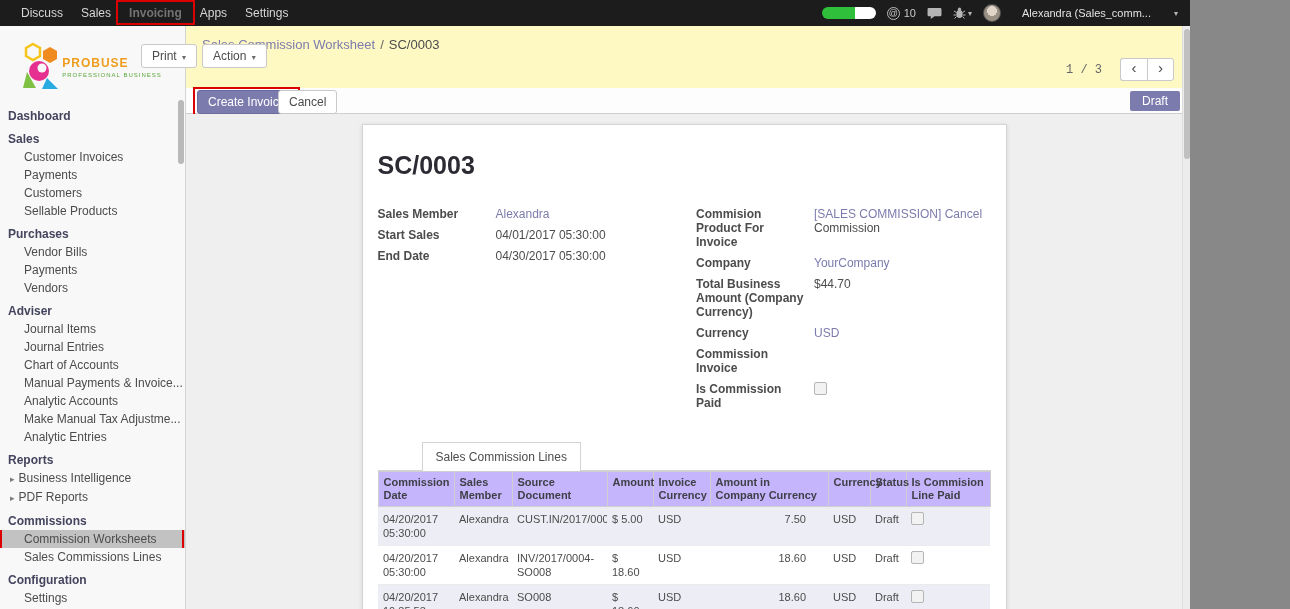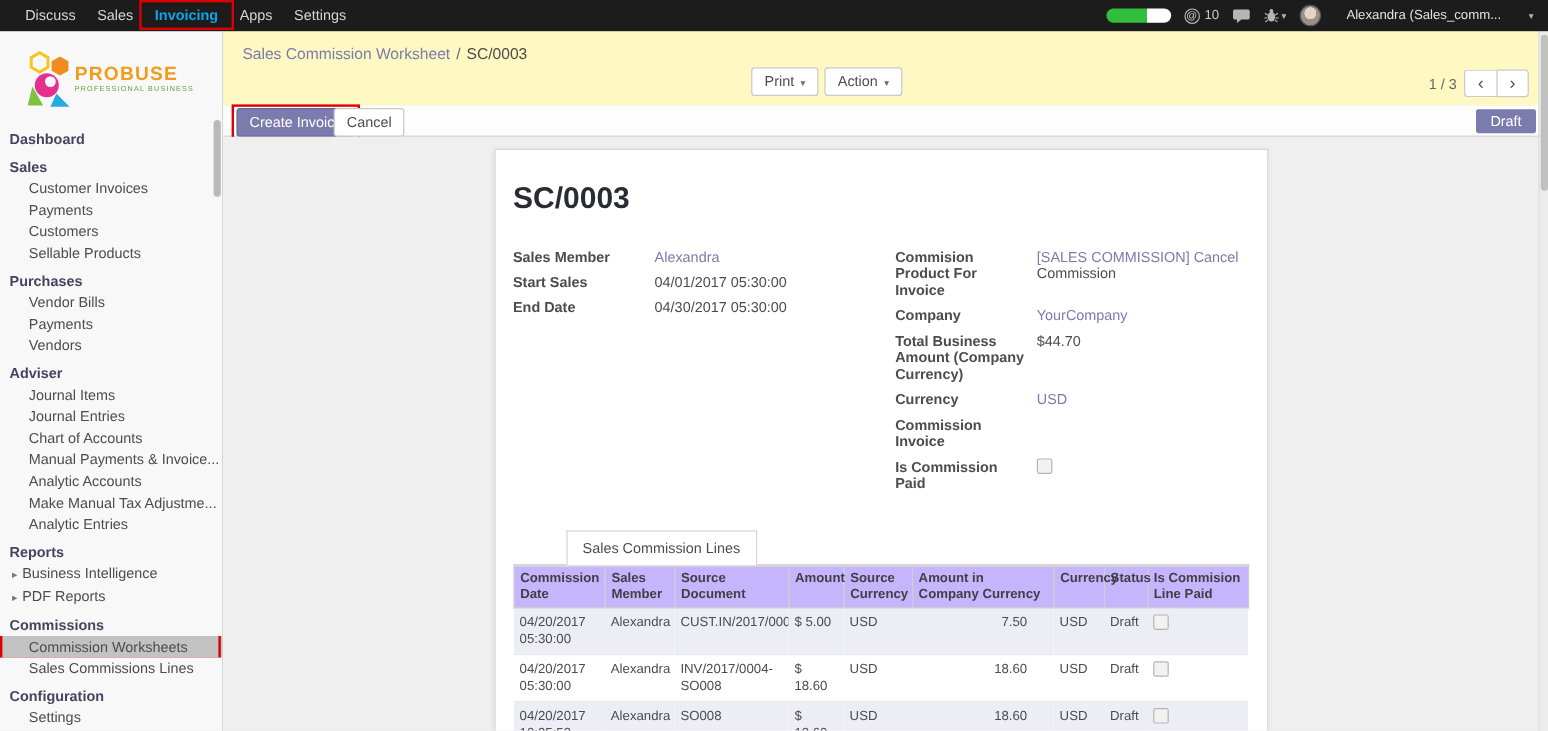--- a/index.html
+++ b/index.html
@@ -1,61 +1,61 @@
 <!DOCTYPE html>
 <html><head>
 <meta charset="utf-8">
 <style>
   * { margin:0; padding:0; box-sizing:border-box; }
   body { font-family:"Liberation Sans","DejaVu Sans",sans-serif; background:#888; }
-  .window { position:relative; width:1290px; height:609px; background:#fff; overflow:hidden; font-size:12px; color:#4c4c4c; }
+  .window { position:relative; width:1190px; height:609px; background:#fff; overflow:hidden; font-size:12px; color:#4c4c4c; }
 
   
   .topbar { position:absolute; top:0; left:0; right:0; height:26px; background:#1c1c1c; display:flex; align-items:center; padding:0 8px 0 12px; z-index:30; }
   .top-menu { padding:0 9px; line-height:26px; font-size:12px; color:#d6d6d6; cursor:pointer; white-space:nowrap; }
-  .top-menu.boxed { position:relative; color:#0ea5e9; font-weight:bold; }
+  .top-menu.boxed { position:relative; color:#737373; font-weight:bold; }
   .top-menu.boxed::before { content:""; position:absolute; top:0; bottom:1px; left:-4px; right:-4px; border:2px solid #dd0000; pointer-events:none; }
   .top-right { margin-left:auto; display:flex; align-items:center; gap:11px; padding-right:4px; }
   .battery { width:54px; height:12px; border-radius:6px; background:linear-gradient(to right,#2fbf3a 0,#2fbf3a 62%,#ffffff 62%); }
   .activity { display:flex; align-items:center; gap:4px; font-size:11px; color:#c9c9c9; }
   .at-icon { display:inline-flex; align-items:center; justify-content:center; width:13px; height:13px; border:1px solid #b9b9b9; border-radius:50%; font-size:9px; color:#c9c9c9; }
   .icon-svg { display:inline-flex; align-items:center; }
   .caret { font-size:8px; color:#b5b5b5; margin-left:2px; }
   .avatar { width:18px; height:18px; border-radius:50%; background:radial-gradient(circle at 50% 38%, #e0d5c8 0 38%, #9a9184 40%); border:1px solid #555; }
   .user-chunk { display:flex; align-items:center; gap:21px; cursor:pointer; }
   .user-name { font-size:11px; color:#e2e2e2; white-space:nowrap; }
 
   
   .sidebar { position:absolute; top:26px; left:0; width:186px; bottom:0; background:#f8f8f8; border-right:1px solid #d5d5d5; overflow:hidden; }
   .logo { display:flex; align-items:center; justify-content:center; padding:9px 0 5px; height:76px; }
   .logo-text { margin-left:3px; }
-  .logo-title { font-size:16px; font-weight:bold; letter-spacing:1px; color:#f09d1d; line-height:18px; }
+  .logo-title { font-size:12px; font-weight:bold; letter-spacing:1px; color:#f09d1d; line-height:18px; }
   .logo-sub { font-size:6px; letter-spacing:1px; color:#5aa63c; }
   .side-section-title { font-weight:bold; color:#44445e; padding:7px 8px 2px; font-size:12px; line-height:14px; cursor:pointer; }
   .side-item { padding:2px 6px 2px 24px; font-size:12px; color:#4c4c4c; line-height:14px; cursor:pointer; white-space:nowrap; overflow:hidden; }
   .side-item.expandable { padding-left:10px; }
   .exp-arrow { color:#7a7a7a; font-size:9px; margin-right:4px; }
   .side-item.selected { background:#c2c2c2; position:relative; }
   .side-item.selected::before { content:""; position:absolute; top:-2px; bottom:-2px; left:0; right:1px; border:2px solid #dd0000; pointer-events:none; }
   .side-scroll-thumb { position:absolute; top:74px; right:1px; width:6px; height:64px; background:#b9b9b9; border-radius:3px; }
 
   
   .main { position:absolute; top:26px; left:186px; right:8px; bottom:0; background:#efeff0; }
   .v-scrollbar { position:absolute; top:26px; right:0; width:8px; bottom:0; background:#ececec; border-left:1px solid #ddd; }
   .v-scroll-thumb { position:absolute; top:3px; left:1px; width:6px; height:130px; background:#c0c0c0; border-radius:3px; }
 
   .control-panel { position:relative; height:62px; background:#fef9c3; }
   .breadcrumb { position:absolute; top:11px; left:16px; font-size:13px; }
   .bc-link { color:#7c7bad; cursor:pointer; }
   .bc-sep { color:#666; margin:0 5px; }
   .bc-current { color:#4c4c4c; }
-  .cp-buttons { position:absolute; top:30px; left:0; right:0; display:flex; justify-content:center; gap:5px; transform:translateX(-45px); }
+  .cp-buttons { position:absolute; top:18px; left:0; right:0; display:flex; gap:5px; transform:translateX(-45px); }
   .btn { background:#fff; border:1px solid #c9c9c9; border-radius:3px; padding:4px 10px; font-size:12px; color:#4c4c4c; cursor:pointer; font-family:inherit; }
   .btn .caret { color:#6a6a6a; }
-  .pager { position:absolute; top:32px; right:8px; display:flex; align-items:center; gap:6px; font-size:12px; color:#666; }
+  .pager { position:absolute; top:32px; right:8px; display:flex; align-items:center; gap:18px; font-size:12px; color:#666;font-family:Liberation Mono, monospace; }
   .pager-btns { display:flex; }
   .pager-btn { width:27px; height:23px; background:#fff; border:1px solid #c9c9c9; font-size:15px; line-height:1; color:#4c4c4c; cursor:pointer; font-family:inherit; }
   .pager-btn.prev { border-radius:3px 0 0 3px; border-right:none; }
   .pager-btn.next { border-radius:0 3px 3px 0; }
 
   .statusbar-row { position:relative; height:26px; background:#fdfdfd; border-bottom:1px solid #cfcfcf; }
   .btn-primary { background:#7c7bad; border:1px solid #6b6a9e; color:#fff; border-radius:3px; padding:4px 10px; font-size:12px; cursor:pointer; font-family:inherit; }
   .btn-create { position:absolute; left:11px; top:2px; }
   .btn-create::before { content:""; position:absolute; top:-4px; bottom:-4px; left:-5px; right:-5px; border:2px solid #dd0000; pointer-events:none; }
   .btn-cancel { position:absolute; left:92px; top:2px; }
@@ -281,21 +281,21 @@
               <col style="width:42px">
               <col style="width:36px">
               <col>
           </colgroup>
           <thead>
             <tr>
               <th>Commission Date</th>
               <th>Sales Member</th>
               <th>Source Document</th>
               <th>Amount</th>
-              <th>Source Currency</th>
+              <th>Invoice Currency</th>
               <th>Amount in Company Currency</th>
               <th>Currency</th>
               <th>Status</th>
               <th>Is Commision Line Paid</th>
             </tr>
           </thead>
           <tbody>
             <tr class="alt">
               <td>04/20/2017 05:30:00</td>
               <td>Alexandra</td>

